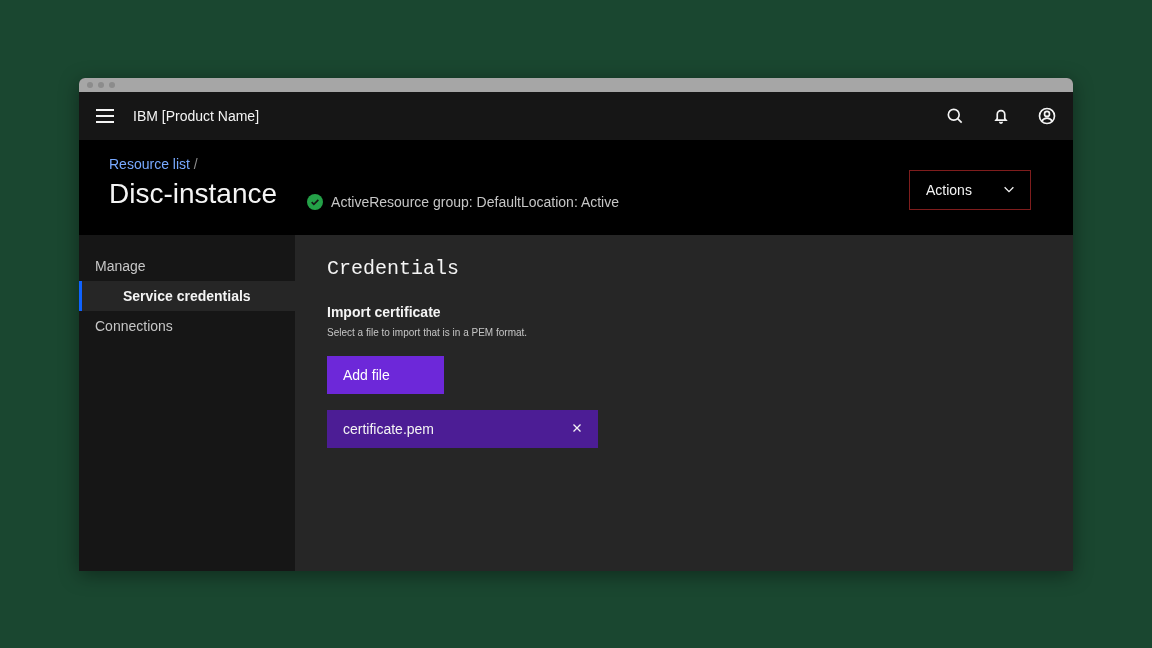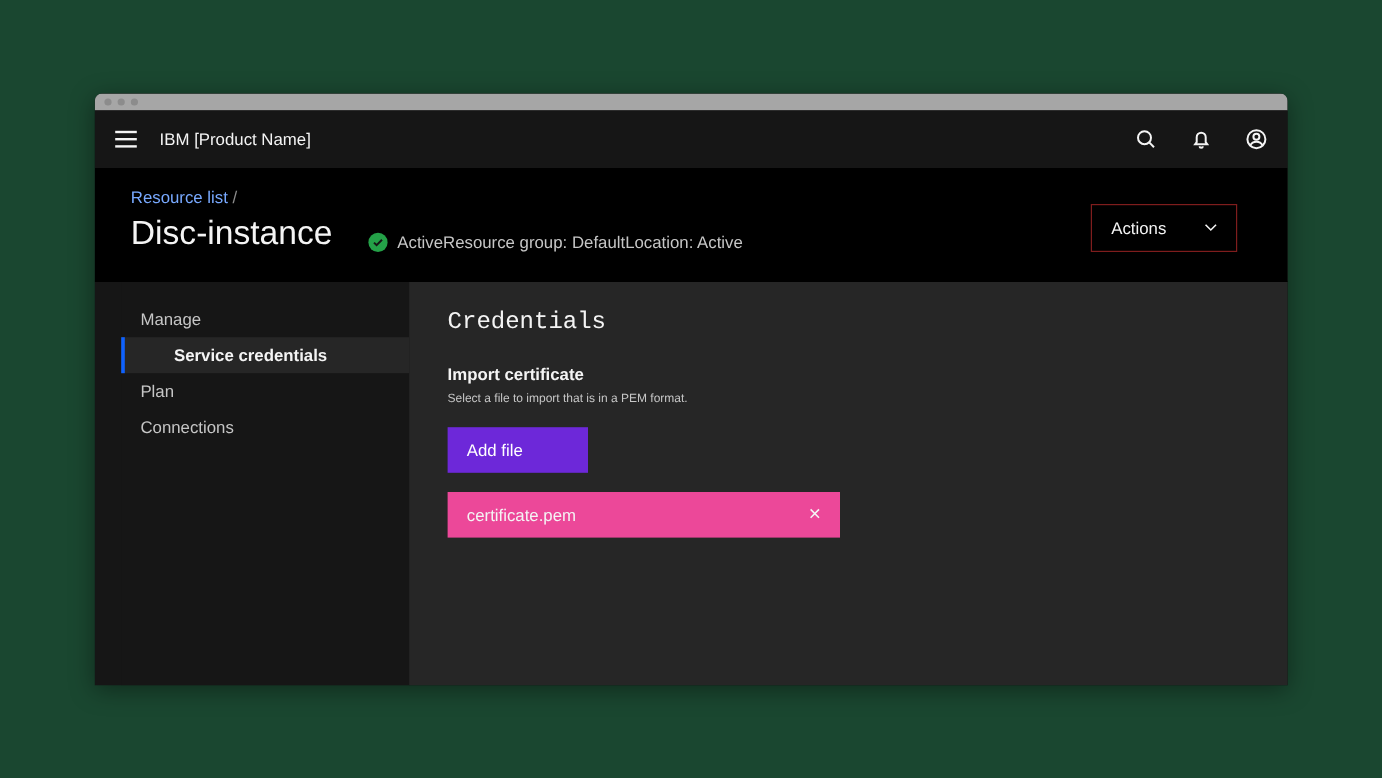--- a/index.html
+++ b/index.html
@@ -91,26 +91,25 @@
     font-size:14px;
     cursor:pointer;
   }
   .actions-btn svg { width:14px; height:14px; }
   .body {
     display:flex;
     flex:1 1 auto;
     min-height:0;
   }
   .sidebar {
-    width:240px;
+    width:216px;
     background:#161616;
     border-right: none;
     padding-top:16px;
     flex:0 0 auto;
-    margin-left:22px;
   }
   .side-item {
     height:30px;
     display:flex; align-items:center;
     padding-left:16px;
     color:#c6c6c6;
     font-size:14px;
     cursor:pointer;
     position:relative;
   }
@@ -139,23 +138,23 @@
     border:none;
     height:38px;
     padding: 0 54px 0 16px;
     font-size:14px;
     cursor:pointer;
     text-align:left;
     display:flex; align-items:center;
     margin-bottom:16px;
   }
   .file-chip {
-    background:#ec4899;
+    background:#4c1d95;
     height:38px;
-    width:327px;
+    width:271px;
     display:flex; align-items:center; justify-content:space-between;
     padding: 0 14px 0 16px;
     color:#f4f4f4;
     font-size:14px;
   }
   .file-chip .x { cursor:pointer; display:flex; }
   .file-chip svg { width:14px; height:14px; }
 </style>
 </head>
 <body>
@@ -235,23 +234,20 @@
 
   <div class="body">
     <div class="sidebar">
       <div class="side-item">
         <span>Manage</span>
       </div>
       <div class="side-item active">
         <span>Service credentials</span>
       </div>
       <div class="side-item">
-        <span>Plan</span>
-      </div>
-      <div class="side-item">
         <span>Connections</span>
       </div>
     </div>
 
     <div class="main">
       <div class="section-title">Credentials</div>
       <div class="form-label">Import certificate</div>
       <div class="form-help">Select a file to import that is in a PEM format.</div>
       <button class="add-file-btn">
         <span>Add file</span>

